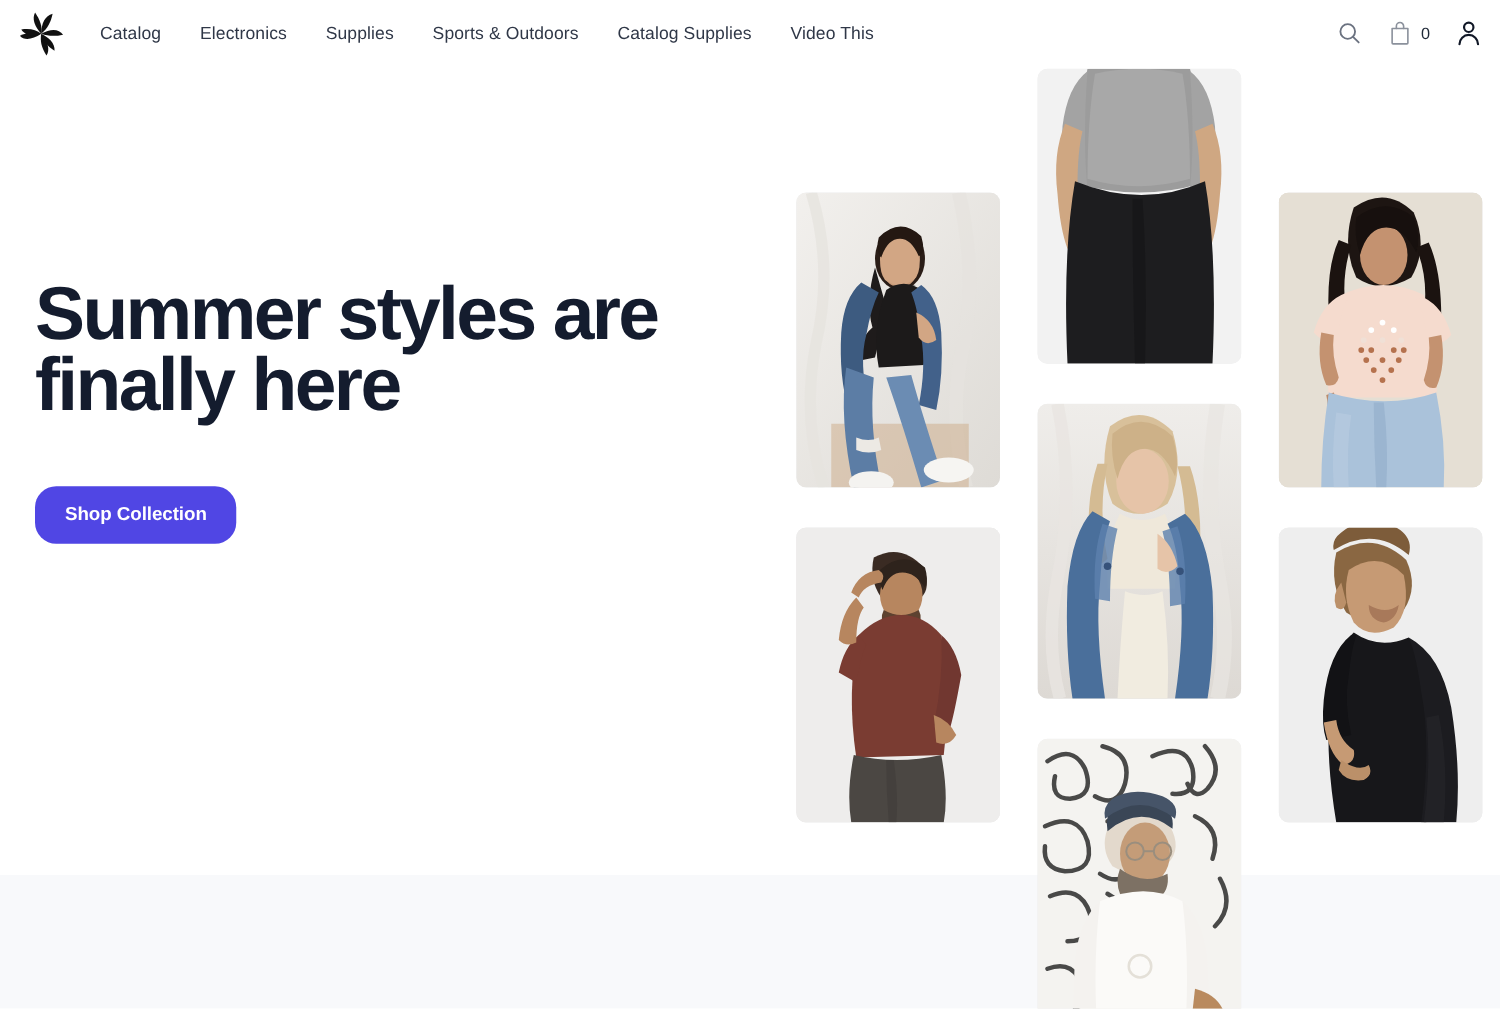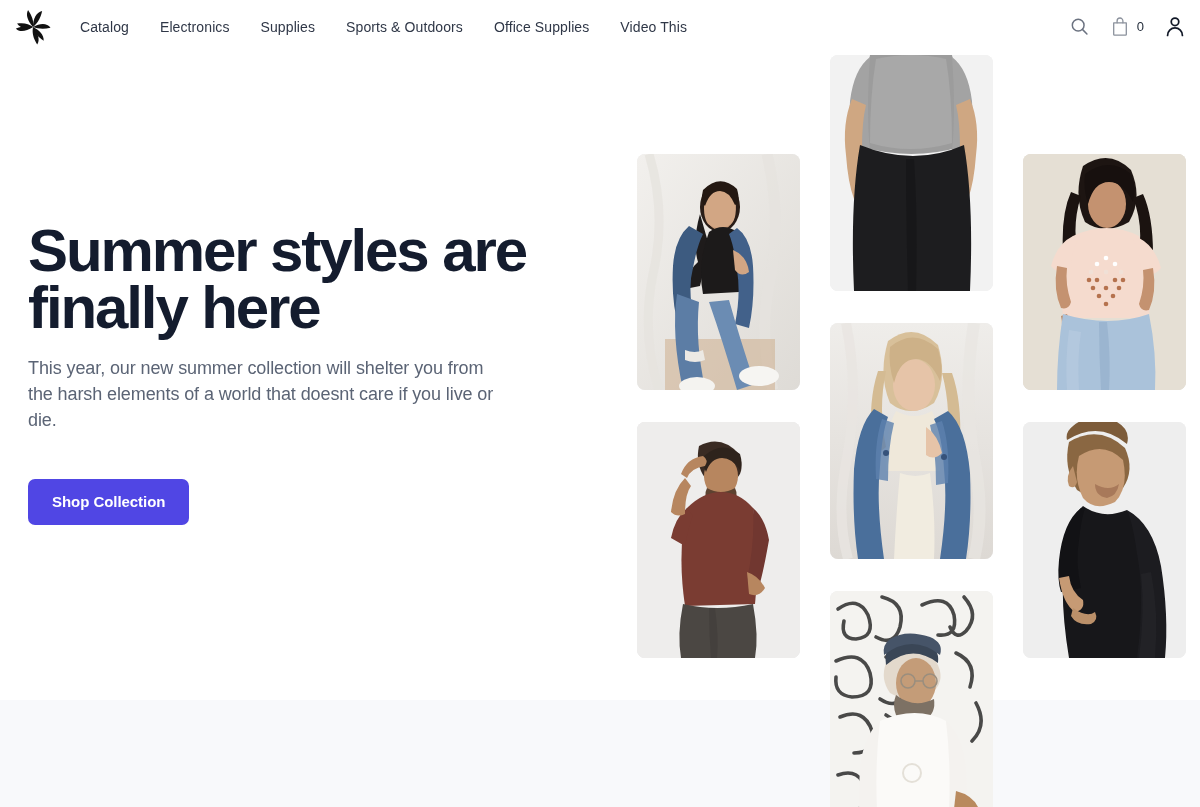--- a/index.html
+++ b/index.html
@@ -118,29 +118,29 @@
   .hero-sub {
     font-size: 18px;
     line-height: 26px;
     color: #5b6475;
     width: 480px;
     letter-spacing: -0.1px;
   }
 
   .cta {
     display: inline-block;
-    margin-top: 46px;
+    margin-top: 34px;
     padding: 15px 24px 16px;
     background: #5046e4;
     color: #ffffff;
     font-size: 15px;
     font-weight: 700;
     line-height: 1;
     border: none;
-    border-radius: 7px;
+    border-radius: 17px;
     text-decoration: none;
     cursor: pointer;
     letter-spacing: -0.05px;
   }
 
   
   .collage {
     position: absolute;
     left: 637px;
     top: 0;
@@ -208,21 +208,21 @@
         <li>
           <a class="nav-link" href="#">Electronics</a>
         </li>
         <li>
           <a class="nav-link" href="#">Supplies</a>
         </li>
         <li>
           <a class="nav-link" href="#">Sports &amp; Outdoors</a>
         </li>
         <li>
-          <a class="nav-link" href="#">Office Supplies</a>
+          <a class="nav-link" href="#">Catalog Supplies</a>
         </li>
         <li>
           <a class="nav-link" href="#">Video This</a>
         </li>
       </ul>
     </nav>
 
     <div class="header-spacer"></div>
 
     <div class="header-actions">
@@ -247,21 +247,20 @@
           <circle cx="12" cy="7.4" r="4.1"></circle>
           <path d="M3.9 22.2 a8.1 8.1 0 0 1 16.2 0"></path>
         </svg>
       </button>
 
     </div>
   </header>
 
   <section class="hero-copy">
     <h1 class="hero-title">Summer styles are finally here</h1>
-    <p class="hero-sub">This year, our new summer collection will shelter you from the harsh elements of a world that doesnt care if you live or die.</p>
     <a class="cta" href="#">Shop Collection</a>
   </section>
 
   <div class="collage">
 
     <div class="col col-left">
 
       <div class="photo">
         <svg viewBox="0 0 163 236" preserveAspectRatio="xMidYMid slice">
           <defs>

